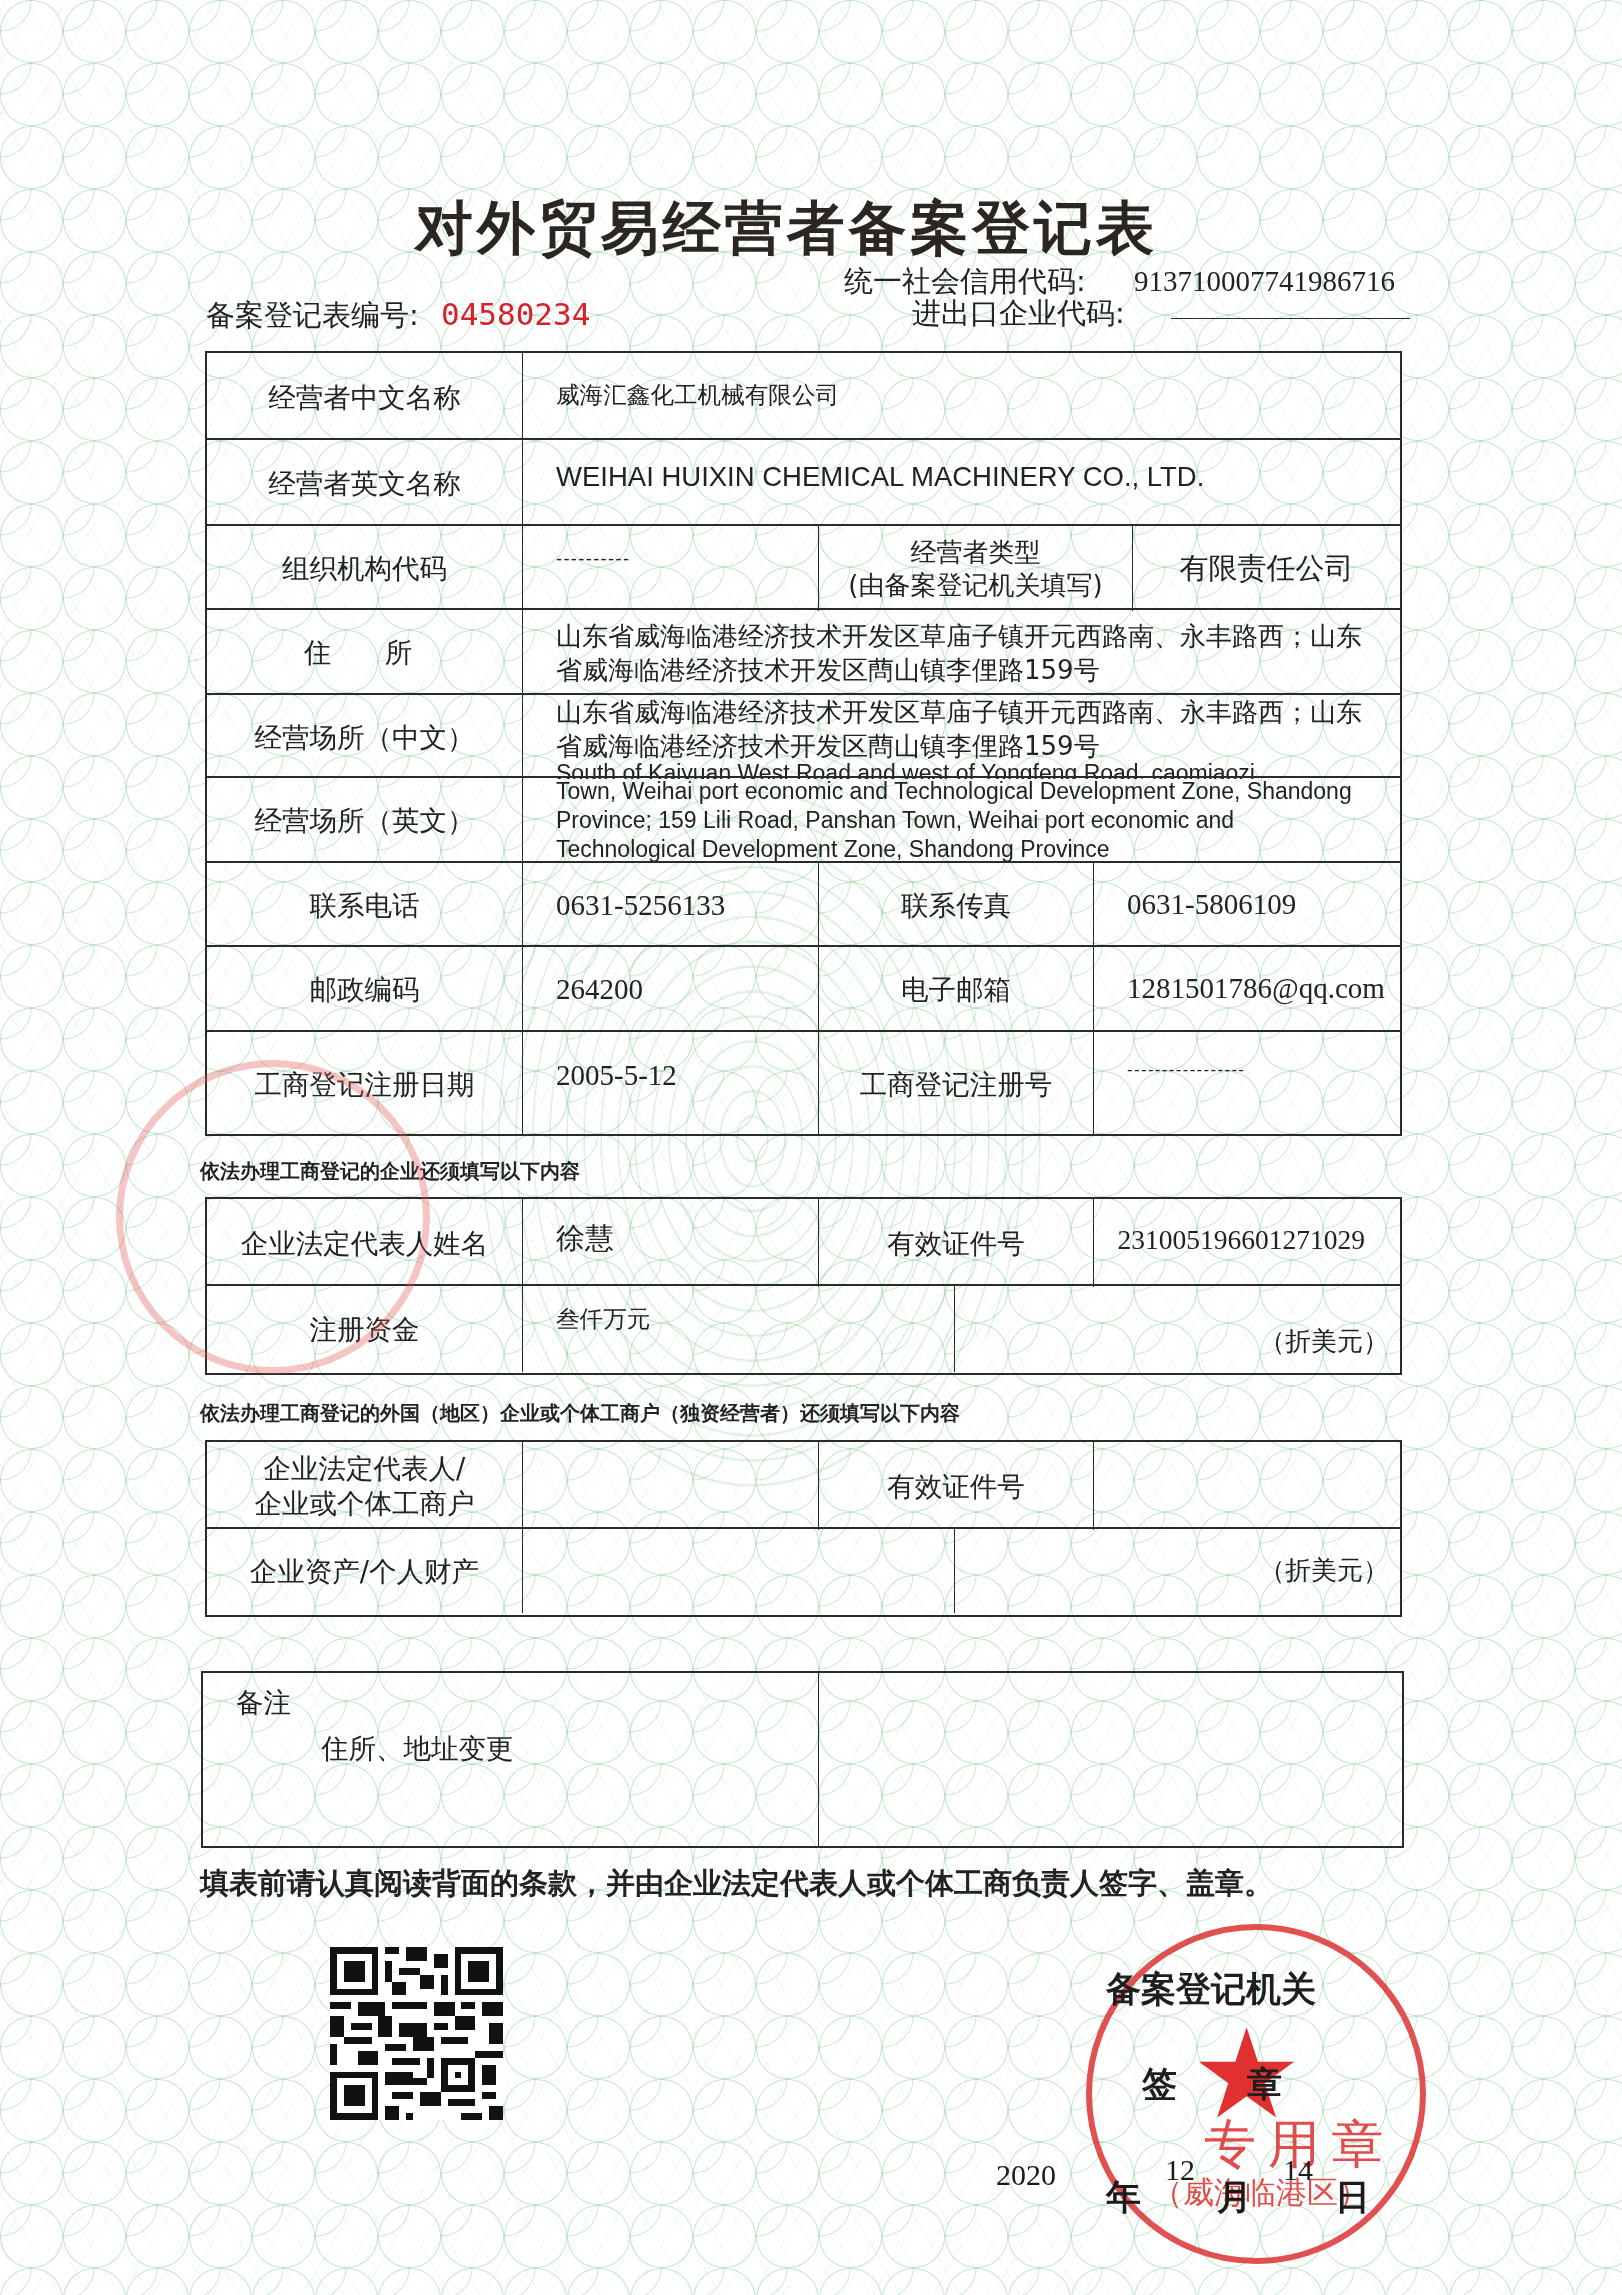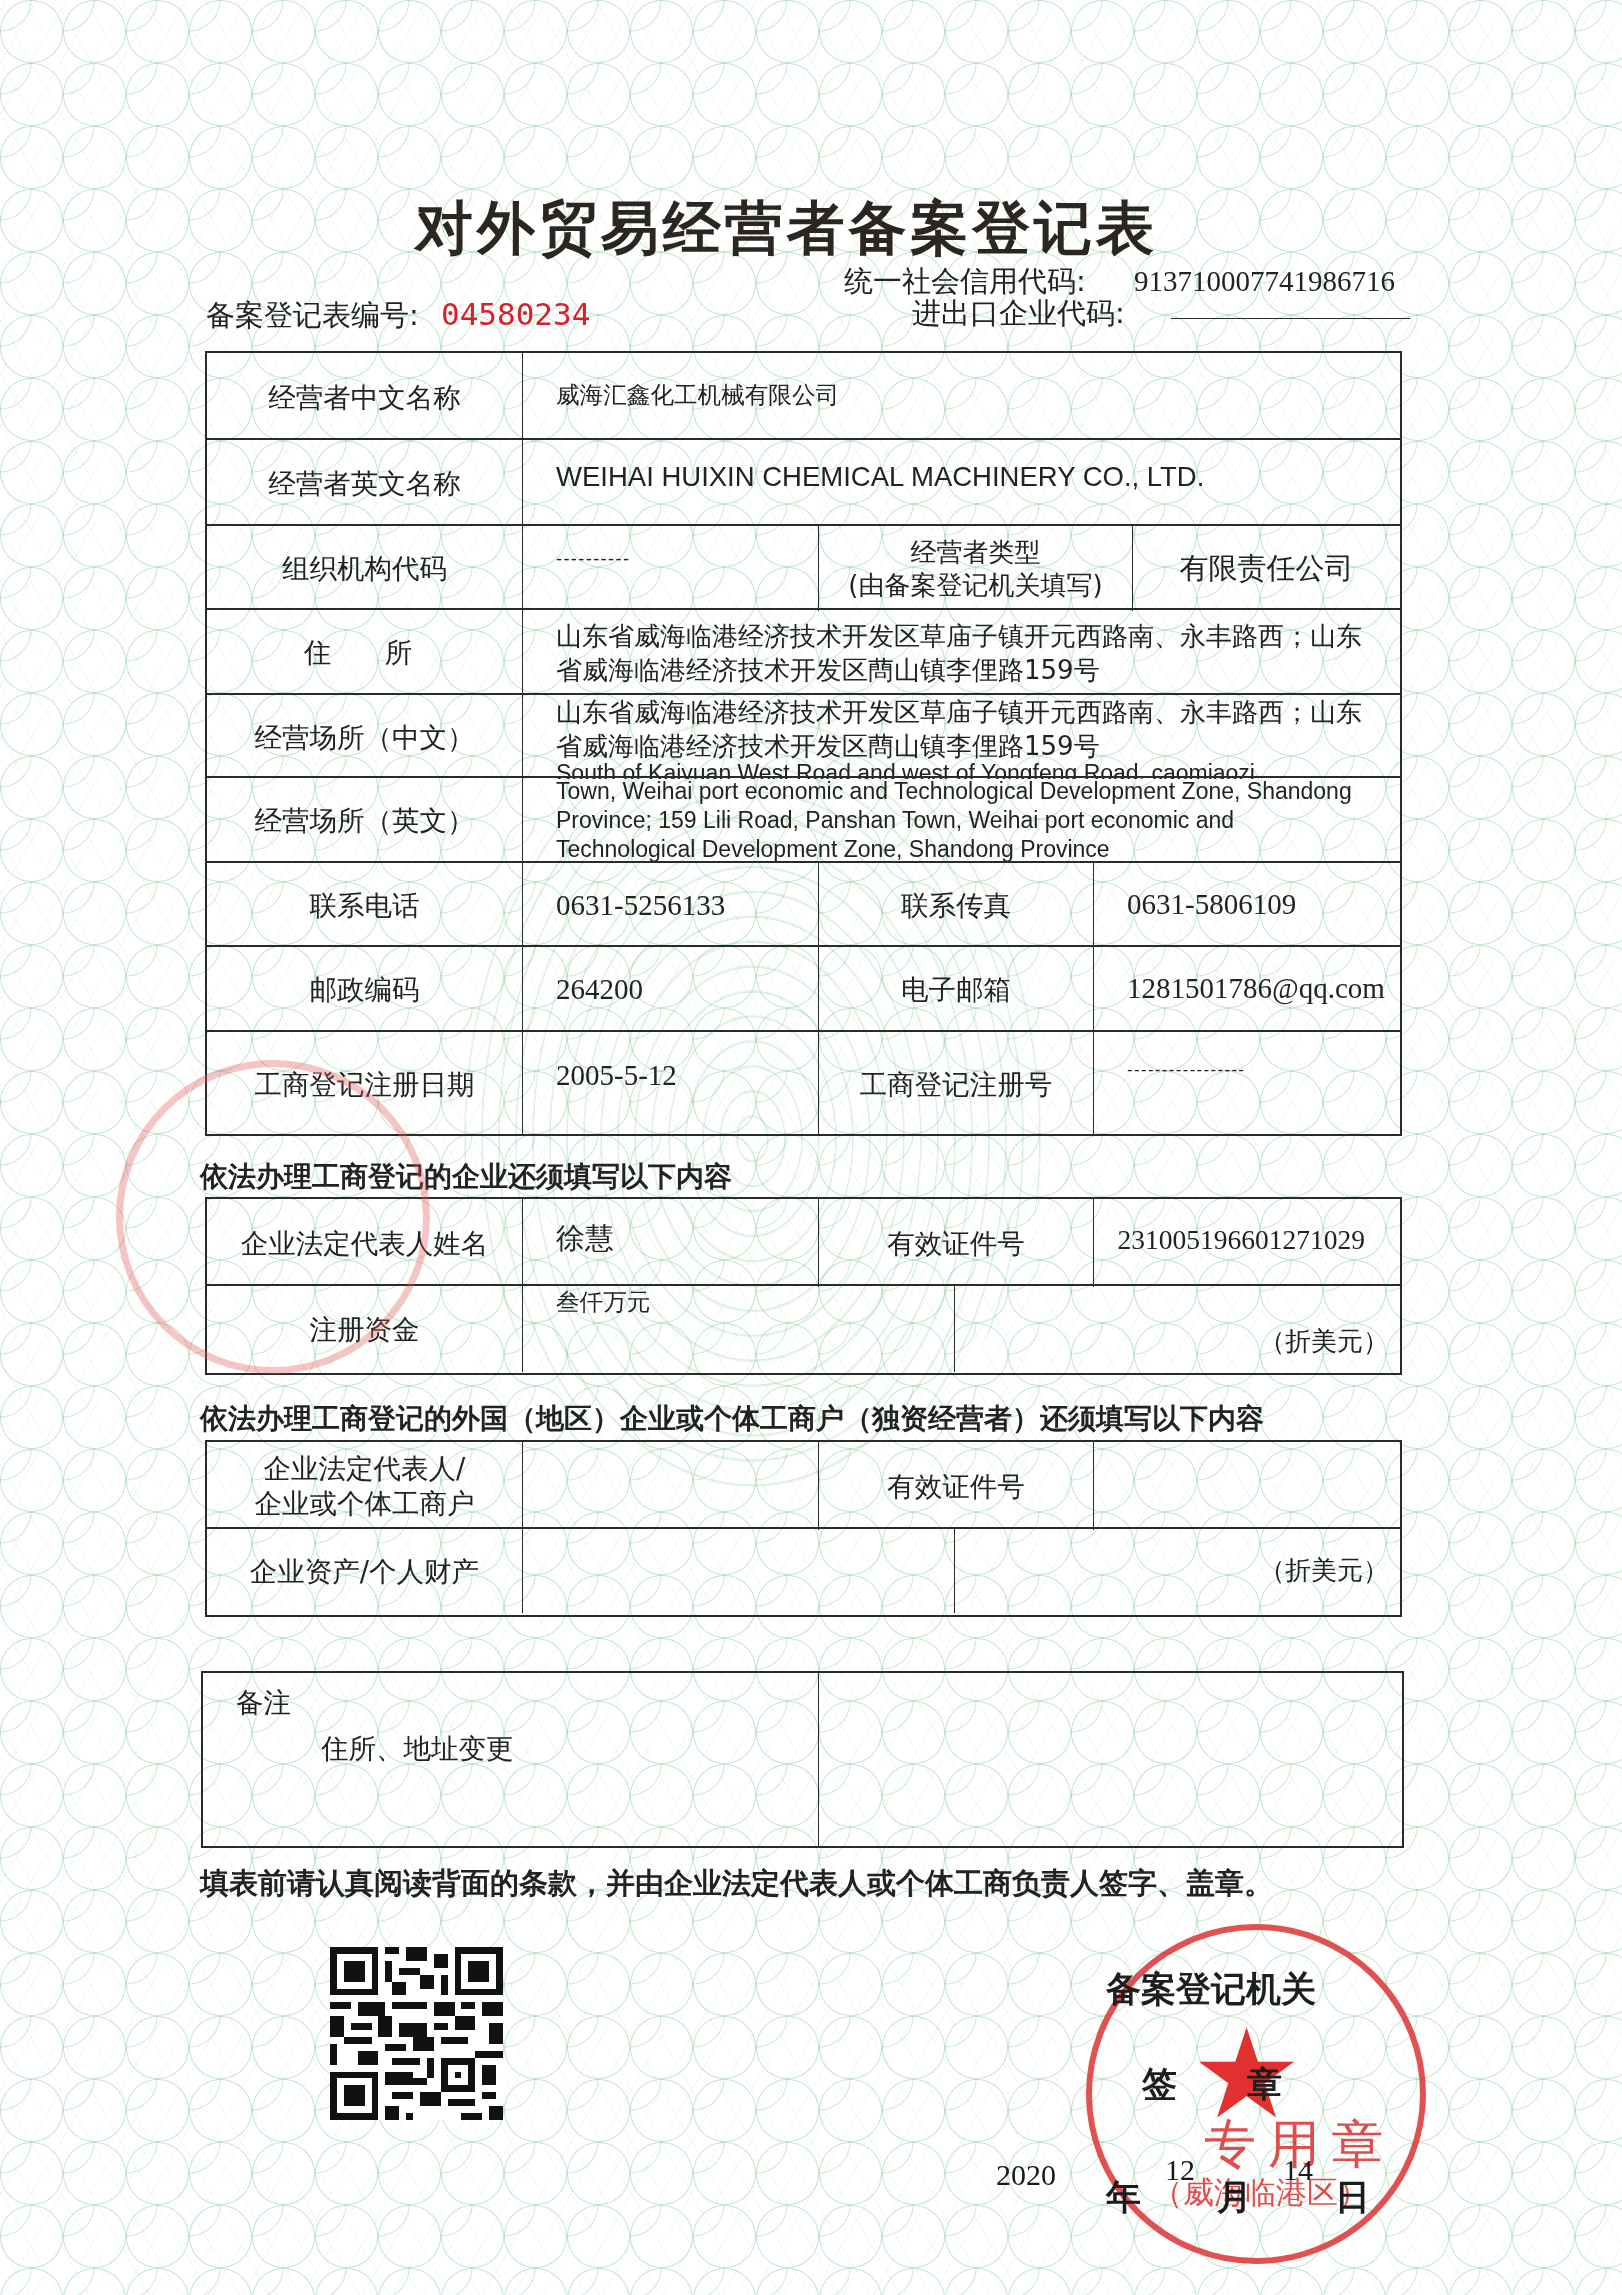--- a/index.html
+++ b/index.html
@@ -52,21 +52,21 @@
   .cell.first { border-left: none; }
   .cell.label { justify-content: center; text-align: center; }
   .cell.value { padding-left: 33px; }
   .cell.value.top { align-items: flex-start; padding-top: 11.8px; }
   .serif { font-family: "Liberation Serif", "DejaVu Serif", serif; font-size: 29px; }
   .en { font-family: "Liberation Sans", sans-serif; font-size: 27.5px; }
   .en-small { font-family: "Liberation Sans", sans-serif; font-size: 23px; line-height: 29px; }
   .addr { font-size: 26px; line-height: 34px; padding-right: 19.6px; }
   .right-note { justify-content: flex-end; padding-right: 11px; padding-top: 26px; }
 
-  .section-title { font-size: 28px; font-weight: bold; color: #222; white-space: nowrap; }
+  .section-title { font-size: 20px; font-weight: bold; color: #222; white-space: nowrap; }
 
   .stamp {
     position: absolute; border-radius: 50%;
     border: 6.5px solid rgba(220,50,50,0.85); z-index: 3;
   }
   .stamp.faint { border-color: rgba(225,90,90,0.35); border-width: 7.9px; }
   .stamp-text {
     position: absolute; color: rgba(220,45,45,0.85); z-index: 3;
     font-family: "DejaVu Serif", serif;
   }
@@ -168,21 +168,21 @@
 <div class="layer section-title" style="left:200px; top:1158px;">依法办理工商登记的企业还须填写以下内容</div>
 <div class="tbl" style="left:205px; top:1197px; width:1197px; height:178px;">
   <div class="row first" style="top:0; height:88px;">
     <div class="cell label first" style="left:0; width:315px;">企业法定代表人姓名</div>
     <div class="cell value top" style="left:315px; width:296px; padding-top:22px; font-size:29px;">徐慧</div>
     <div class="cell label" style="left:611px; width:275px;">有效证件号</div>
     <div class="cell value serif top" style="left:886px; right:0; padding-left:23.6px; padding-top:23.6px; white-space:nowrap; font-size:27.5px;">231005196601271029</div>
   </div>
   <div class="row" style="top:85px; height:88px;">
     <div class="cell label first" style="left:0; width:315px;">注册资金</div>
-    <div class="cell value top" style="left:315px; width:432px; padding-top:2px; font-size:23.6px;">叁仟万元</div>
+    <div class="cell value top" style="left:315px; width:432px; padding-top:19px; font-size:23.6px;">叁仟万元</div>
     <div class="cell right-note" style="left:747px; right:0; font-size:26px;">（折美元）</div>
   </div>
 </div>
 
 <div class="layer section-title" style="left:200px; top:1400px;">依法办理工商登记的外国（地区）企业或个体工商户（独资经营者）还须填写以下内容</div>
 <div class="tbl" style="left:205px; top:1440px; width:1197px; height:177px;">
   <div class="row first" style="top:0; height:88px;">
     <div class="cell label first" style="left:0; width:315px; flex-direction:column; font-size:27.5px; line-height:35px;">
       <span>企业法定代表人/</span>
       <span>企业或个体工商户</span>

